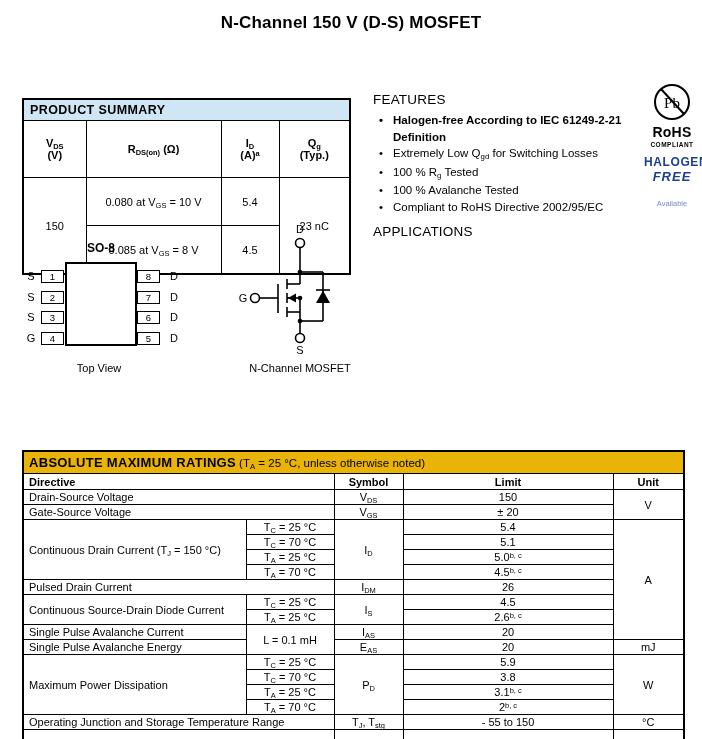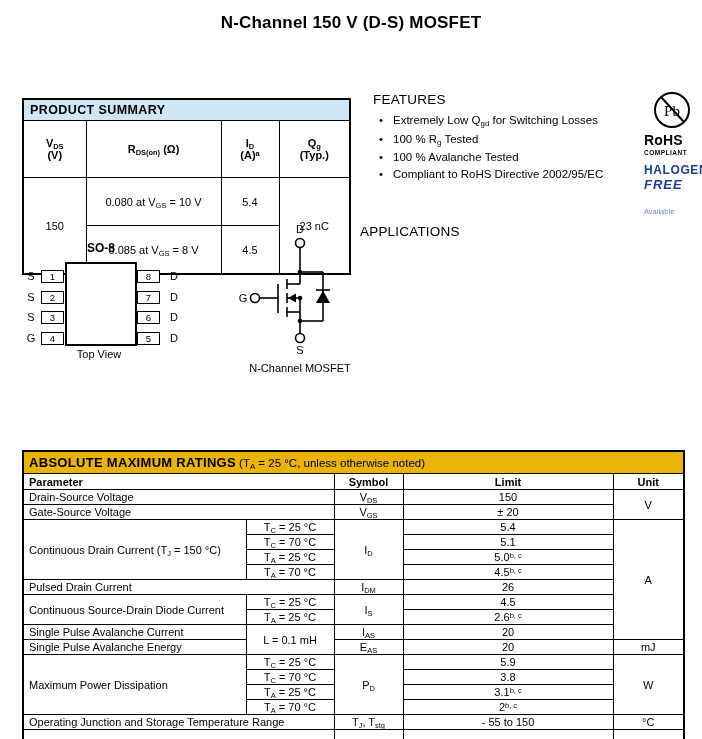--- a/index.html
+++ b/index.html
@@ -21,47 +21,47 @@
   
   .ps-wrap { position:absolute; left:22px; top:98px; }
   .ps { width:327px; border:2px solid #000; }
   .ps th, .ps td { border:1px solid #000; font-size:11px; text-align:center; padding:16px; vertical-align:middle; }
   .ps .tbl-title { background:#cfe6f4; text-align:left; font-size:12.5px; font-weight:bold; padding:3px 6px; letter-spacing:0.4px; height:14px; }
   .ps th.col { height:19px; font-size:11px; }
   .ps td { height:15px; }
 
   
   .feat { position:absolute; left:373px; top:92px; width:278px; }
-  .apps { position:absolute; left:360px; top:224px; width:278px; }
+  .apps { position:absolute; left:373px; top:224px; width:278px; }
   .sec-h { font-size:13.5px; font-weight:normal; margin:0 0 5px 0; letter-spacing:0.2px; }
   .blist { list-style:none; margin:0; padding:0; }
   .blist li { position:relative; padding-left:20px; font-size:11.5px; line-height:16.5px; }
   .blist li::before { content:"\2022"; position:absolute; left:6px; top:0; }
   .blist li.b { font-weight:bold; }
 
   
-  .badges { position:absolute; left:644px; top:90px; width:56px; text-align:left; }
+  .badges { position:absolute; left:644px; top:82px; width:56px; text-align:center; }
   .pb-svg { display:block; margin:0 auto; }
   .rohs { font-size:14px; font-weight:bold; margin-top:2px; letter-spacing:0.2px; }
   .compliant { font-size:6.5px; font-weight:bold; letter-spacing:0.5px; margin-top:1px; }
   .halogen { color:#1c3f94; font-size:12px; font-weight:bold; letter-spacing:0.6px; margin-top:7px; }
   .free { color:#1c3f94; font-size:13px; font-weight:bold; font-style:italic; letter-spacing:1px; }
   .avail { color:#7388bd; font-size:7.5px; margin-top:15px; }
 
   
   .pkg { position:absolute; left:25px; top:241px; width:185px; height:135px; }
   .pkg-name { position:absolute; left:40px; top:0; width:72px; text-align:center; font-weight:bold; font-size:12px; }
   .pkg-body { position:absolute; left:40px; top:21px; width:68px; height:80px; border:2px solid #000; background:#fff; }
   .pin { position:absolute; width:21px; height:11px; border:1.5px solid #000; font-size:9.5px; line-height:11px; text-align:center; background:#fff; }
   .pin.pl1 { left:16px; }
   .pin.pr1 { left:112px; }
   .pin-lab { position:absolute; width:14px; text-align:center; font-size:11px; line-height:14px; }
   .pin-lab.ll { left:-1px; }
   .pin-lab.rl { left:142px; }
-  .pkg-caption { position:absolute; left:26px; top:107px; width:96px; text-align:center; font-size:11px; }
+  .pkg-caption { position:absolute; left:26px; top:121px; width:96px; text-align:center; font-size:11px; }
 
   
   .sym { position:absolute; left:235px; top:222px; width:130px; }
   .sym-caption { text-align:center; font-size:11px; margin-top:0px; }
 
   
   .amr-wrap { position:absolute; left:22px; top:450px; }
   .amr { width:661px; border:2px solid #000; border-bottom:none; }
   .amr th, .amr td { border:1px solid #000; font-size:11px; text-align:center; padding:0 2px; vertical-align:middle; overflow:hidden; white-space:nowrap; }
   .amr .tbl-title2 { background:#eab308; text-align:left; padding:3px 5px; height:14px; font-weight:normal; }
@@ -107,20 +107,21 @@
         <td>0.085 at V<sub>GS</sub> = 8 V</td>
         <td>4.5</td>
       </tr>
     </tbody>
       </table>
   </div>
 
   <div class="feat">
     <h2 class="sec-h">FEATURES</h2>
     <ul class="blist">
+      <li class="b">Halogen-free According to IEC 61249-2-21 Definition</li>
       <li>Extremely Low Q<sub>gd</sub> for Switching Losses</li>
       <li>100 % R<sub>g</sub> Tested</li>
       <li>100 % Avalanche Tested</li>
       <li>Compliant to RoHS Directive 2002/95/EC</li>
     </ul>
   </div>
 
   <div class="badges">
     <svg class="pb-svg" width="40" height="40" viewBox="0 0 40 40">
       <circle cx="20" cy="20" r="17" fill="none" stroke="#000" stroke-width="2"></circle>
@@ -207,21 +208,21 @@
           <col style="width:88px">
           <col style="width:69px">
           <col style="width:210px">
           <col style="width:71px">
         </colgroup>
       <tbody>
           <tr>
         <th class="tbl-title2" colspan="5"><span class="amr-t">ABSOLUTE MAXIMUM RATINGS</span> <span class="amr-n">(T<sub>A</sub> = 25 °C, unless otherwise noted)</span></th>
       </tr>
       <tr>
-        <th class="h pl" colspan="2">Parameter</th>
+        <th class="h pl" colspan="2">Directive</th>
         <th class="h">Symbol</th>
         <th class="h">Limit</th>
         <th class="h">Unit</th>
       </tr>
       <tr>
         <td class="pl" colspan="2">Drain-Source Voltage</td>
         <td>V<sub>DS</sub></td>
         <td>150</td>
         <td rowspan="2">V</td>
       </tr>

